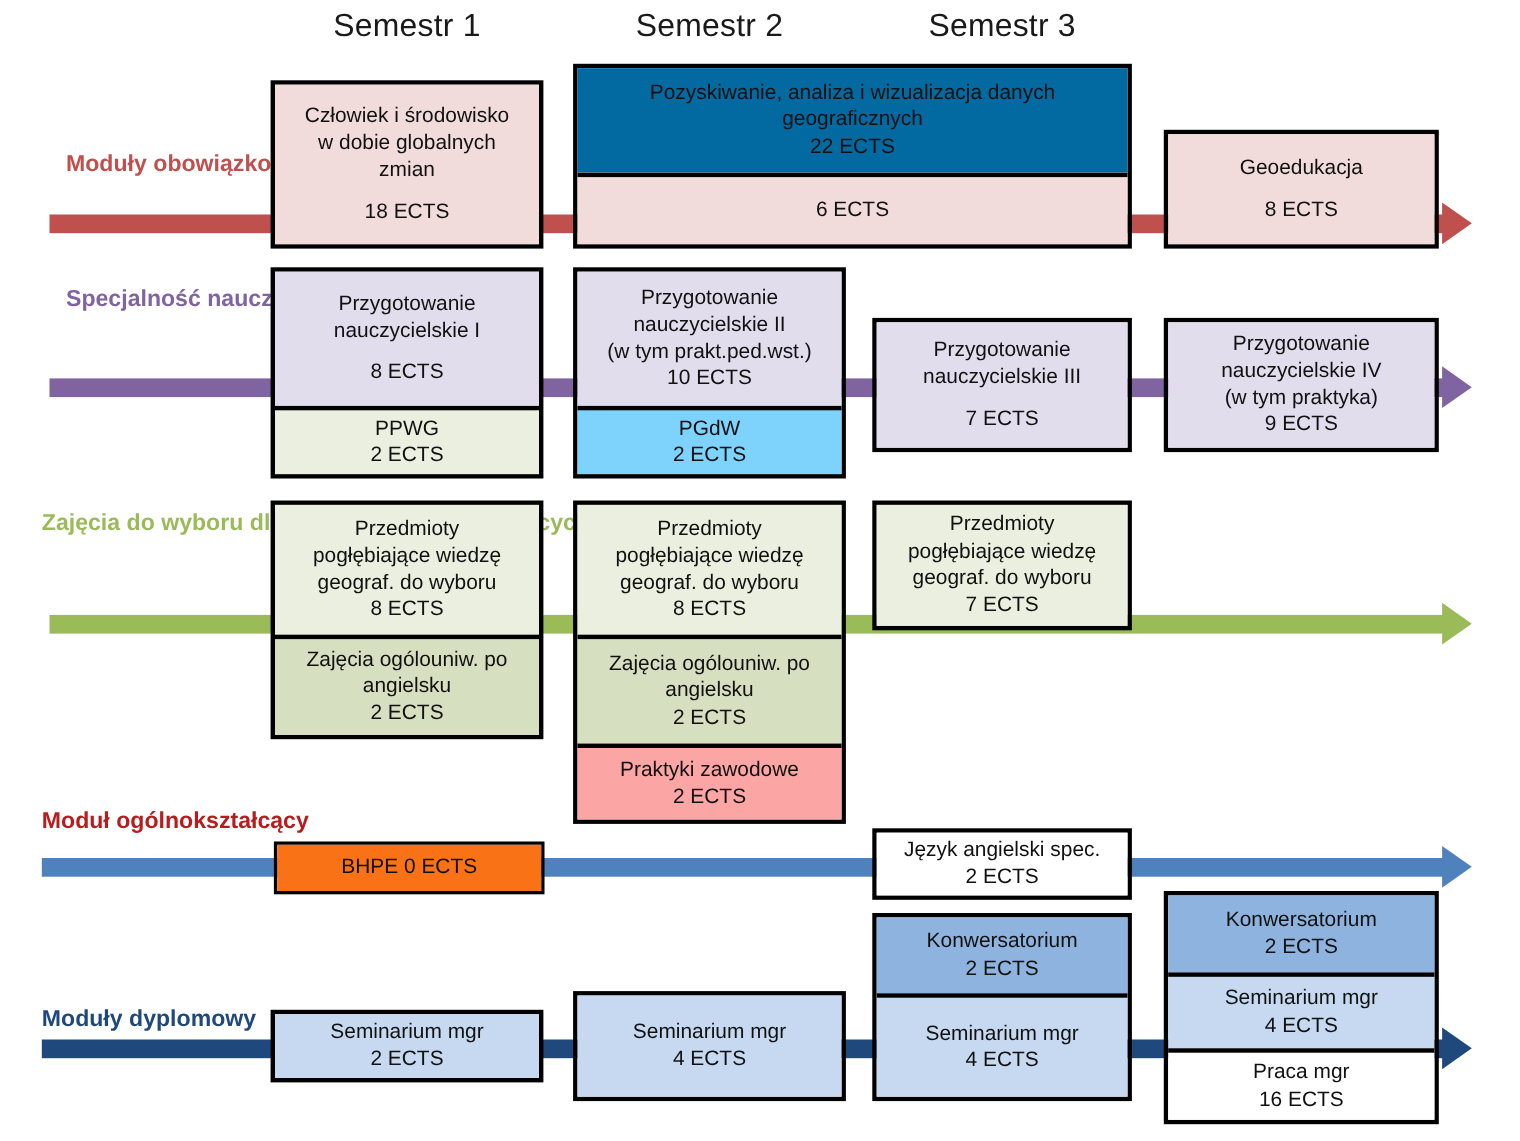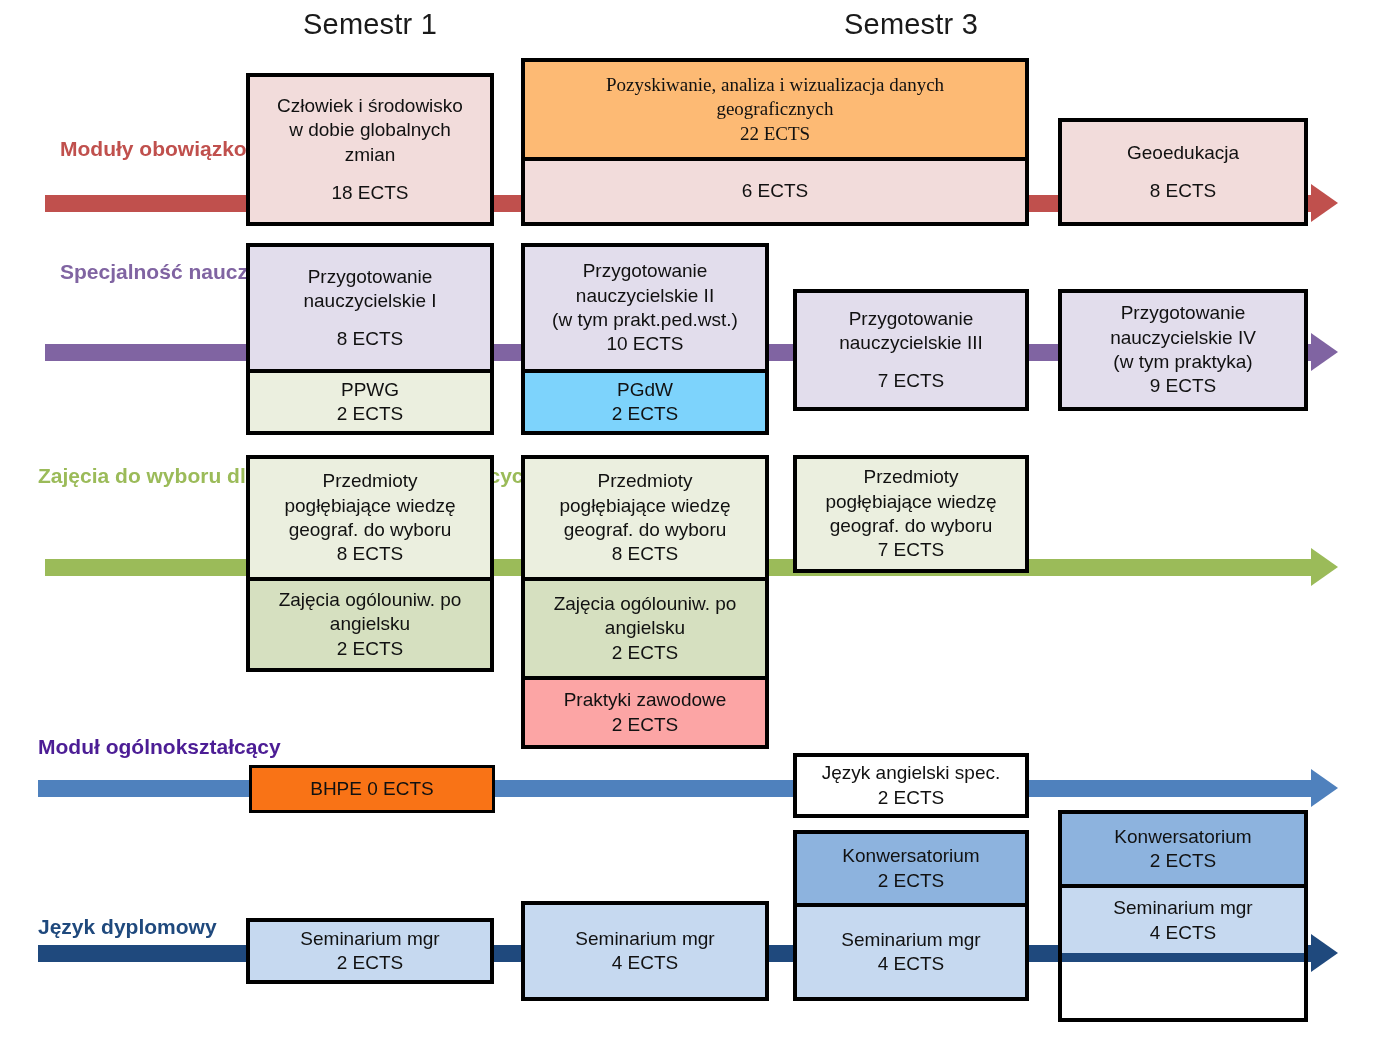--- a/index.html
+++ b/index.html
@@ -29,20 +29,21 @@
   .cell + .cell{border-top:4px solid #000;}
   .cell .ln{display:block;}
   .cell .gap{display:block;height:14px;}
 </style>
 </head>
 <body>
 
 <div class="stage">
 
   <div class="sem-head" style="left:246px;top:8px;width:248px;">Semestr 1</div>
+  <div class="sem-head" style="left:521px;top:8px;width:248px;">Semestr 2</div>
   <div class="sem-head" style="left:793px;top:8px;width:236px;">Semestr 3</div>
 
   <div class="row-label" style="left:60px;top:135px;color:#C0504D;">
     <span class="ln">Moduły</span>
     <span class="ln">obowiązkowe</span>
   </div>
   <div class="track" style="left:45px;top:195px;width:1293px;">
     <div class="shaft" style="background:#C0504D;"></div>
     <div class="head" style="border-left:27px solid #C0504D;"></div>
   </div>
@@ -51,21 +52,21 @@
     <div class="cell" style="background:#F2DCDB;">
       <span class="ln">Człowiek i środowisko</span>
       <span class="ln">w dobie globalnych</span>
       <span class="ln">zmian</span>
       <span class="gap"></span>
       <span class="ln">18 ECTS</span>
     </div>
   </div>
 
   <div class="box" style="left:521px;top:58px;width:508px;height:168px;">
-    <div class="cell" style="background:#fdba74;flex:0 0 95px;font-family:Liberation Serif, serif;">
+    <div class="cell" style="background:#0369a1;flex:0 0 95px;">
       <span class="ln">Pozyskiwanie, analiza i wizualizacja danych</span>
       <span class="ln">geograficznych</span>
       <span class="ln">22 ECTS</span>
     </div>
     <div class="cell" style="background:#F2DCDB;">
       <span class="ln">6 ECTS</span>
     </div>
   </div>
 
   <div class="box" style="left:1058px;top:118px;width:250px;height:108px;">
@@ -175,21 +176,21 @@
 
   <div class="box" style="left:793px;top:455px;width:236px;height:118px;">
     <div class="cell" style="background:#EBEFDF;">
       <span class="ln">Przedmioty</span>
       <span class="ln">pogłębiające wiedzę</span>
       <span class="ln">geograf. do wyboru</span>
       <span class="ln">7 ECTS</span>
     </div>
   </div>
 
-  <div class="row-label" style="left:38px;top:733px;color:#4c1d95;">
+  <div class="row-label" style="left:38px;top:733px;color:#b91c1c;">
     <span class="ln">Moduł</span>
     <span class="ln">ogólnokształcący</span>
   </div>
   <div class="track" style="left:38px;top:780px;width:1300px;">
     <div class="shaft" style="background:#4F81BD;"></div>
     <div class="head" style="border-left:27px solid #4F81BD;"></div>
   </div>
 
   <div class="box" style="left:249px;top:765px;width:246px;height:48px;border-width:3px;">
     <div class="cell" style="background:#f97316;">
@@ -198,21 +199,21 @@
   </div>
 
   <div class="box" style="left:793px;top:753px;width:236px;height:65px;">
     <div class="cell" style="background:#FFFFFF;">
       <span class="ln">Język angielski spec.</span>
       <span class="ln">2 ECTS</span>
     </div>
   </div>
 
   <div class="row-label" style="left:38px;top:913px;color:#1F497D;">
-    <span class="ln">Język dyplomowy</span>
+    <span class="ln">Moduły dyplomowy</span>
   </div>
   <div class="track" style="left:38px;top:945px;width:1300px;">
     <div class="shaft" style="background:#1F497D;"></div>
     <div class="head" style="border-left:27px solid #1F497D;"></div>
   </div>
 
   <div class="box" style="left:246px;top:918px;width:248px;height:66px;">
     <div class="cell" style="background:#C6D9F0;">
       <span class="ln">Seminarium mgr</span>
       <span class="ln">2 ECTS</span>
@@ -239,15 +240,19 @@
 
   <div class="box" style="left:1058px;top:810px;width:250px;height:212px;">
     <div class="cell" style="background:#8DB3DE;flex:0 0 70px;">
       <span class="ln">Konwersatorium</span>
       <span class="ln">2 ECTS</span>
     </div>
     <div class="cell" style="background:#C6D9F0;flex:0 0 69px;">
       <span class="ln">Seminarium mgr</span>
       <span class="ln">4 ECTS</span>
     </div>
+    <div class="cell" style="background:#FFFFFF;">
+      <span class="ln">Praca mgr</span>
+      <span class="ln">16 ECTS</span>
+    </div>
   </div>
 
 </div>
 
 </body></html>

